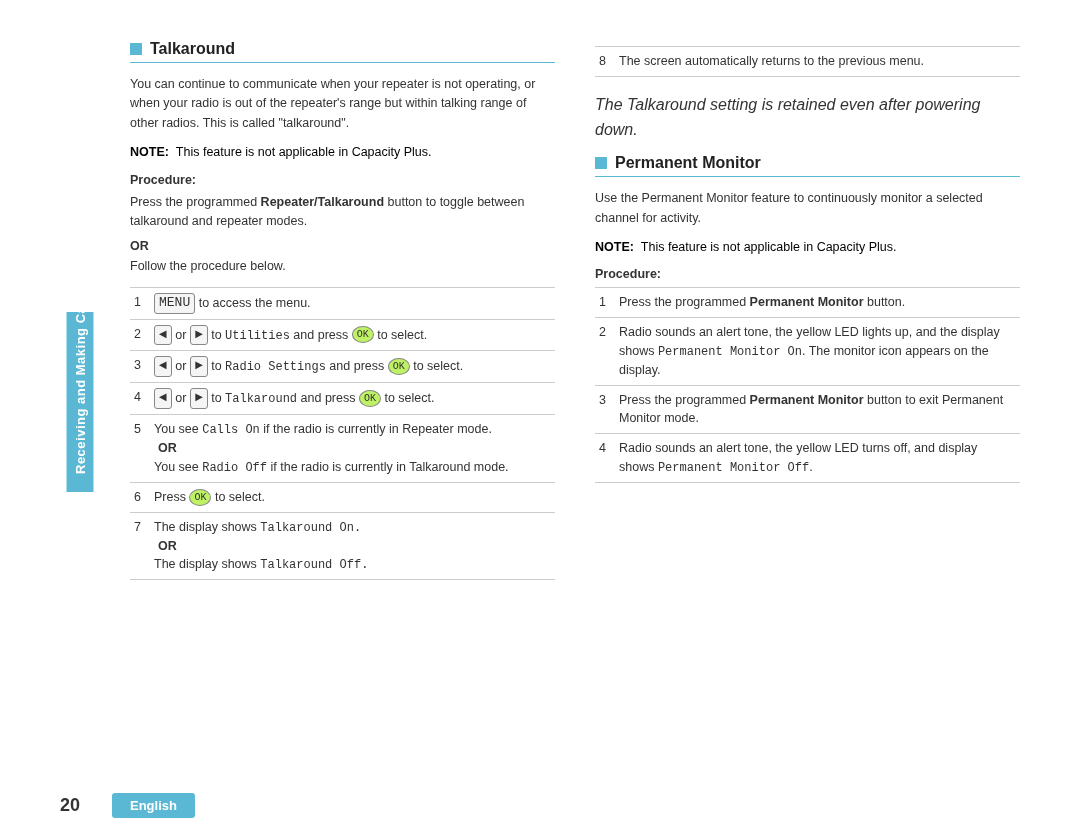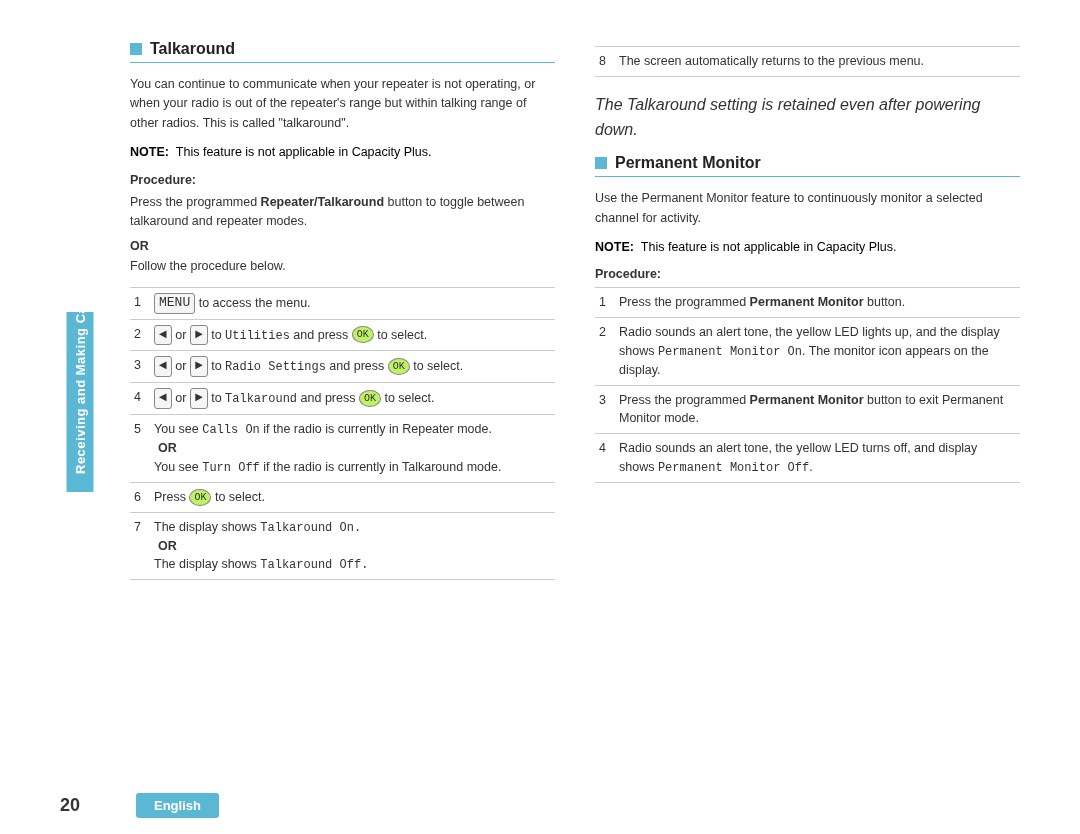--- a/index.html
+++ b/index.html
@@ -189,21 +189,20 @@
       color: #333;
       min-width: 40px;
     }
     .lang-badge {
       background: #5bb8d4;
       color: #fff;
       font-size: 13px;
       font-weight: bold;
       padding: 5px 18px;
       border-radius: 3px;
-      margin-left: 24px;
     }
     .sub-or {
       font-weight: bold;
       font-size: 12.5px;
       padding: 2px 4px;
     }
   </style>
 </head>
 <body>
 
@@ -259,21 +258,21 @@
           <td class="step-content">
             <span class="icon-btn">◄</span> or <span class="icon-btn">►</span> to <code>Talkaround</code> and press <span class="icon-circle">OK</span> to select.
           </td>
         </tr>
 
         <tr>
           <td class="step-num">5</td>
           <td class="step-content">
             You see <code>Calls On</code> if the radio is currently in Repeater mode.<br>
             <span class="sub-or">OR</span><br>
-            You see <code>Turn Off</code> if the radio is currently in Talkaround mode.
+            You see <code>Radio Off</code> if the radio is currently in Talkaround mode.
           </td>
         </tr>
 
         <tr>
           <td class="step-num">6</td>
           <td class="step-content">
             Press <span class="icon-circle">OK</span> to select.
           </td>
         </tr>
 

